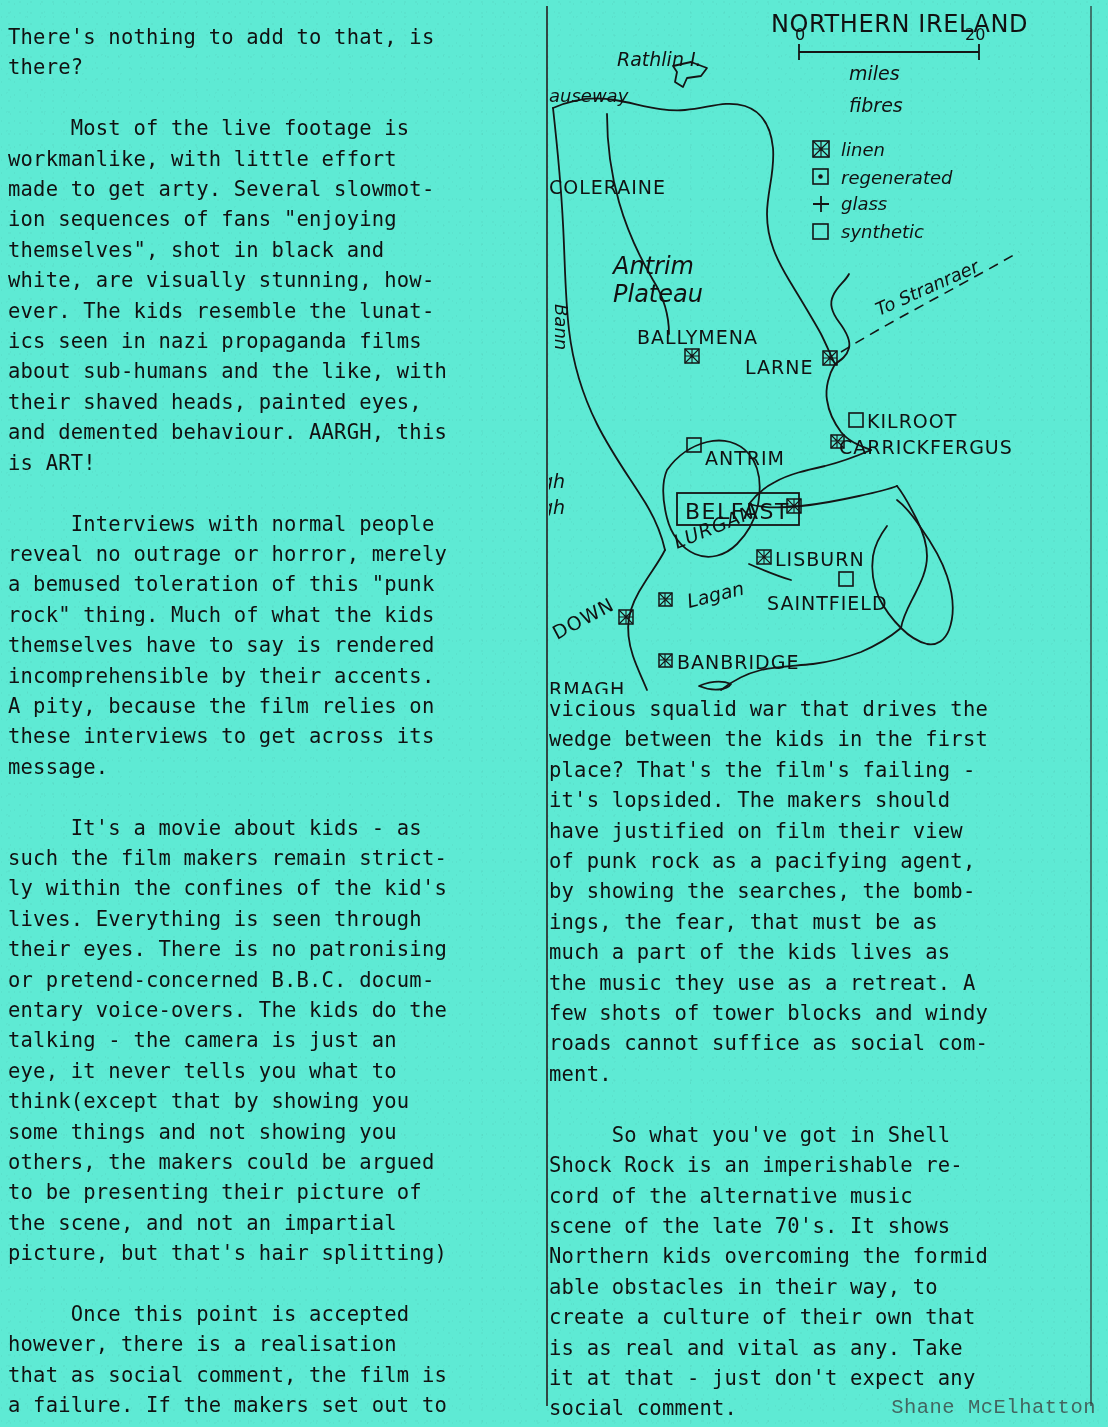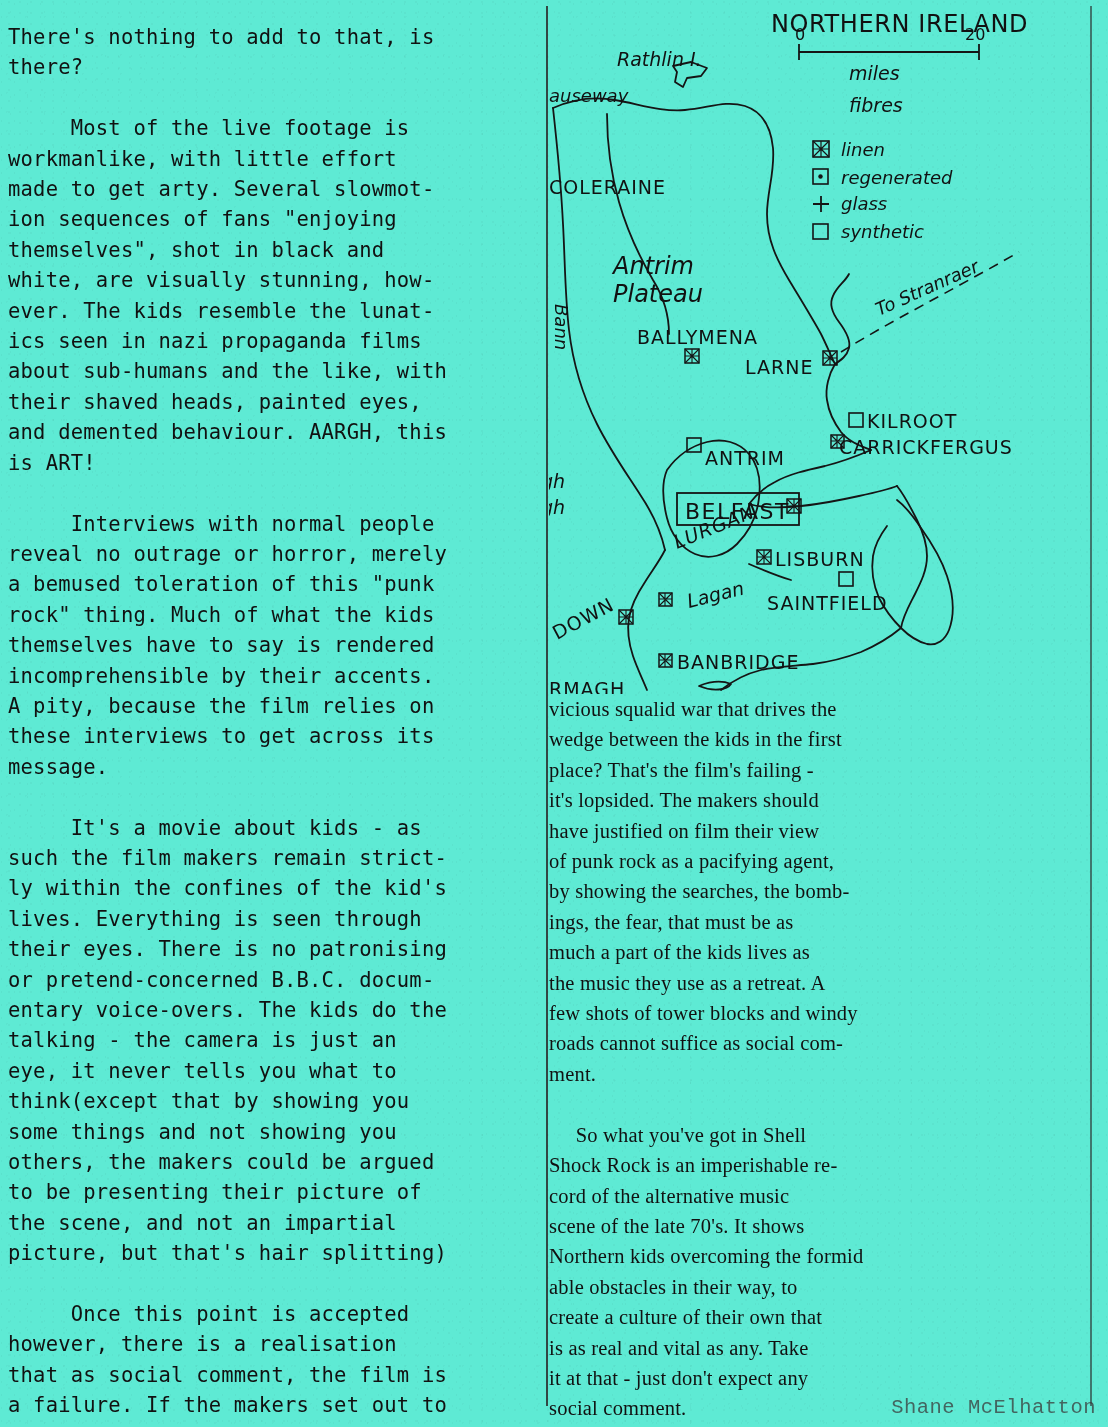--- a/index.html
+++ b/index.html
@@ -48,21 +48,20 @@
   #left-col {
     left: 8px;
     top: 22px;
     width: 540px;
   }
   
   #right-col {
     left: 549px;
     top: 694px;
     width: 545px;
-    font-family: Liberation Serif, serif;
   }
   
 
   
   #divider {
     position: absolute;
     left: 546px;
     top: 6px;
     width: 2px;
     height: 1400px;

